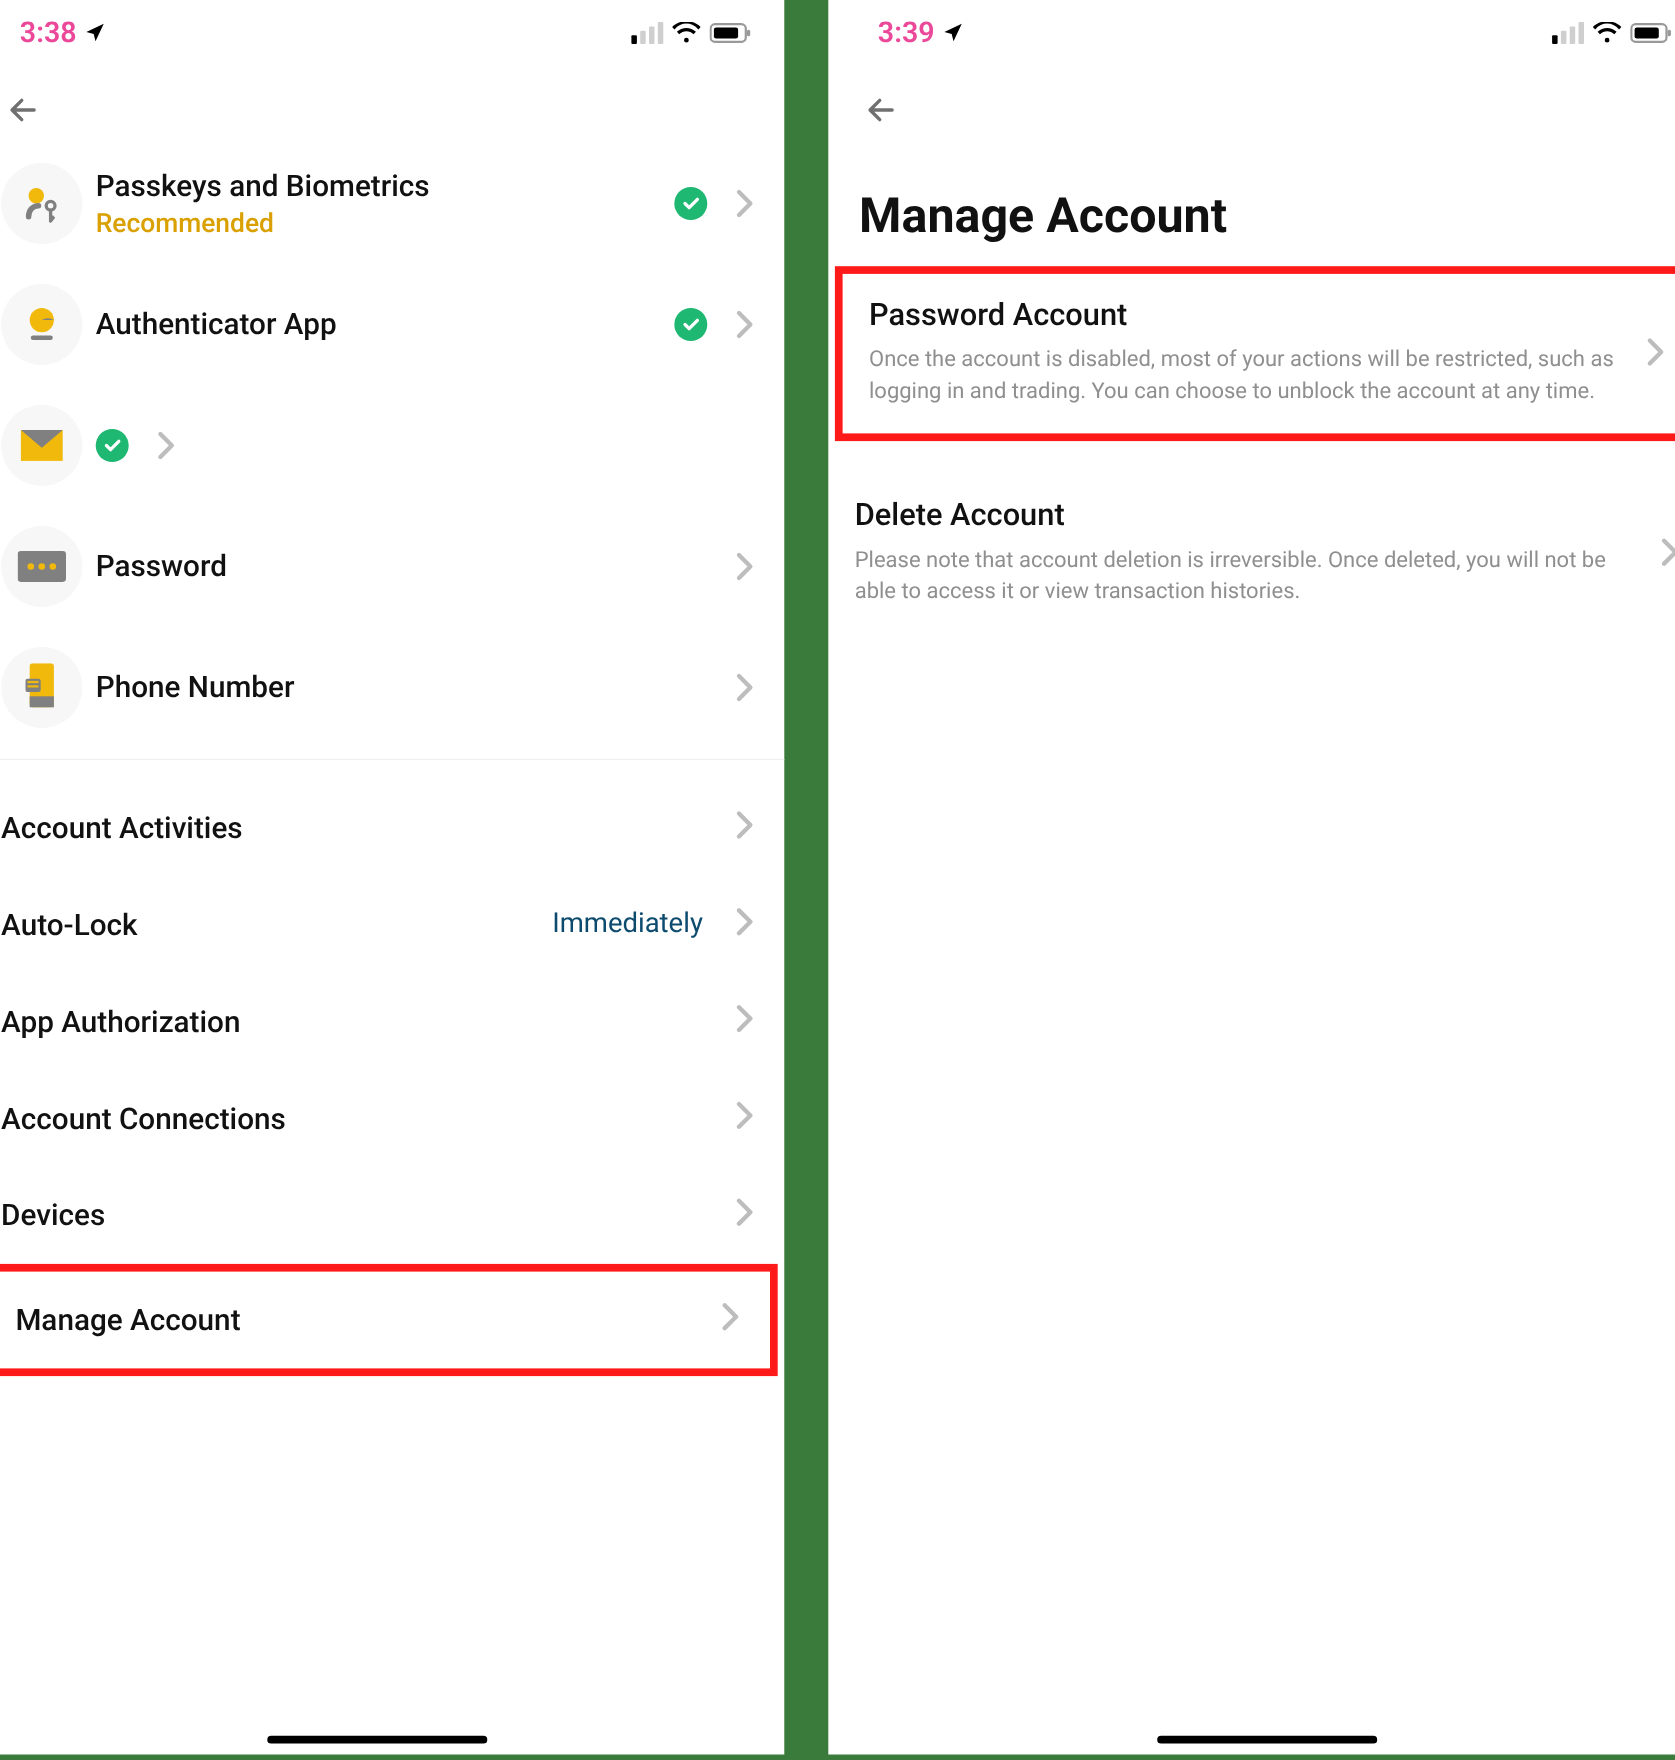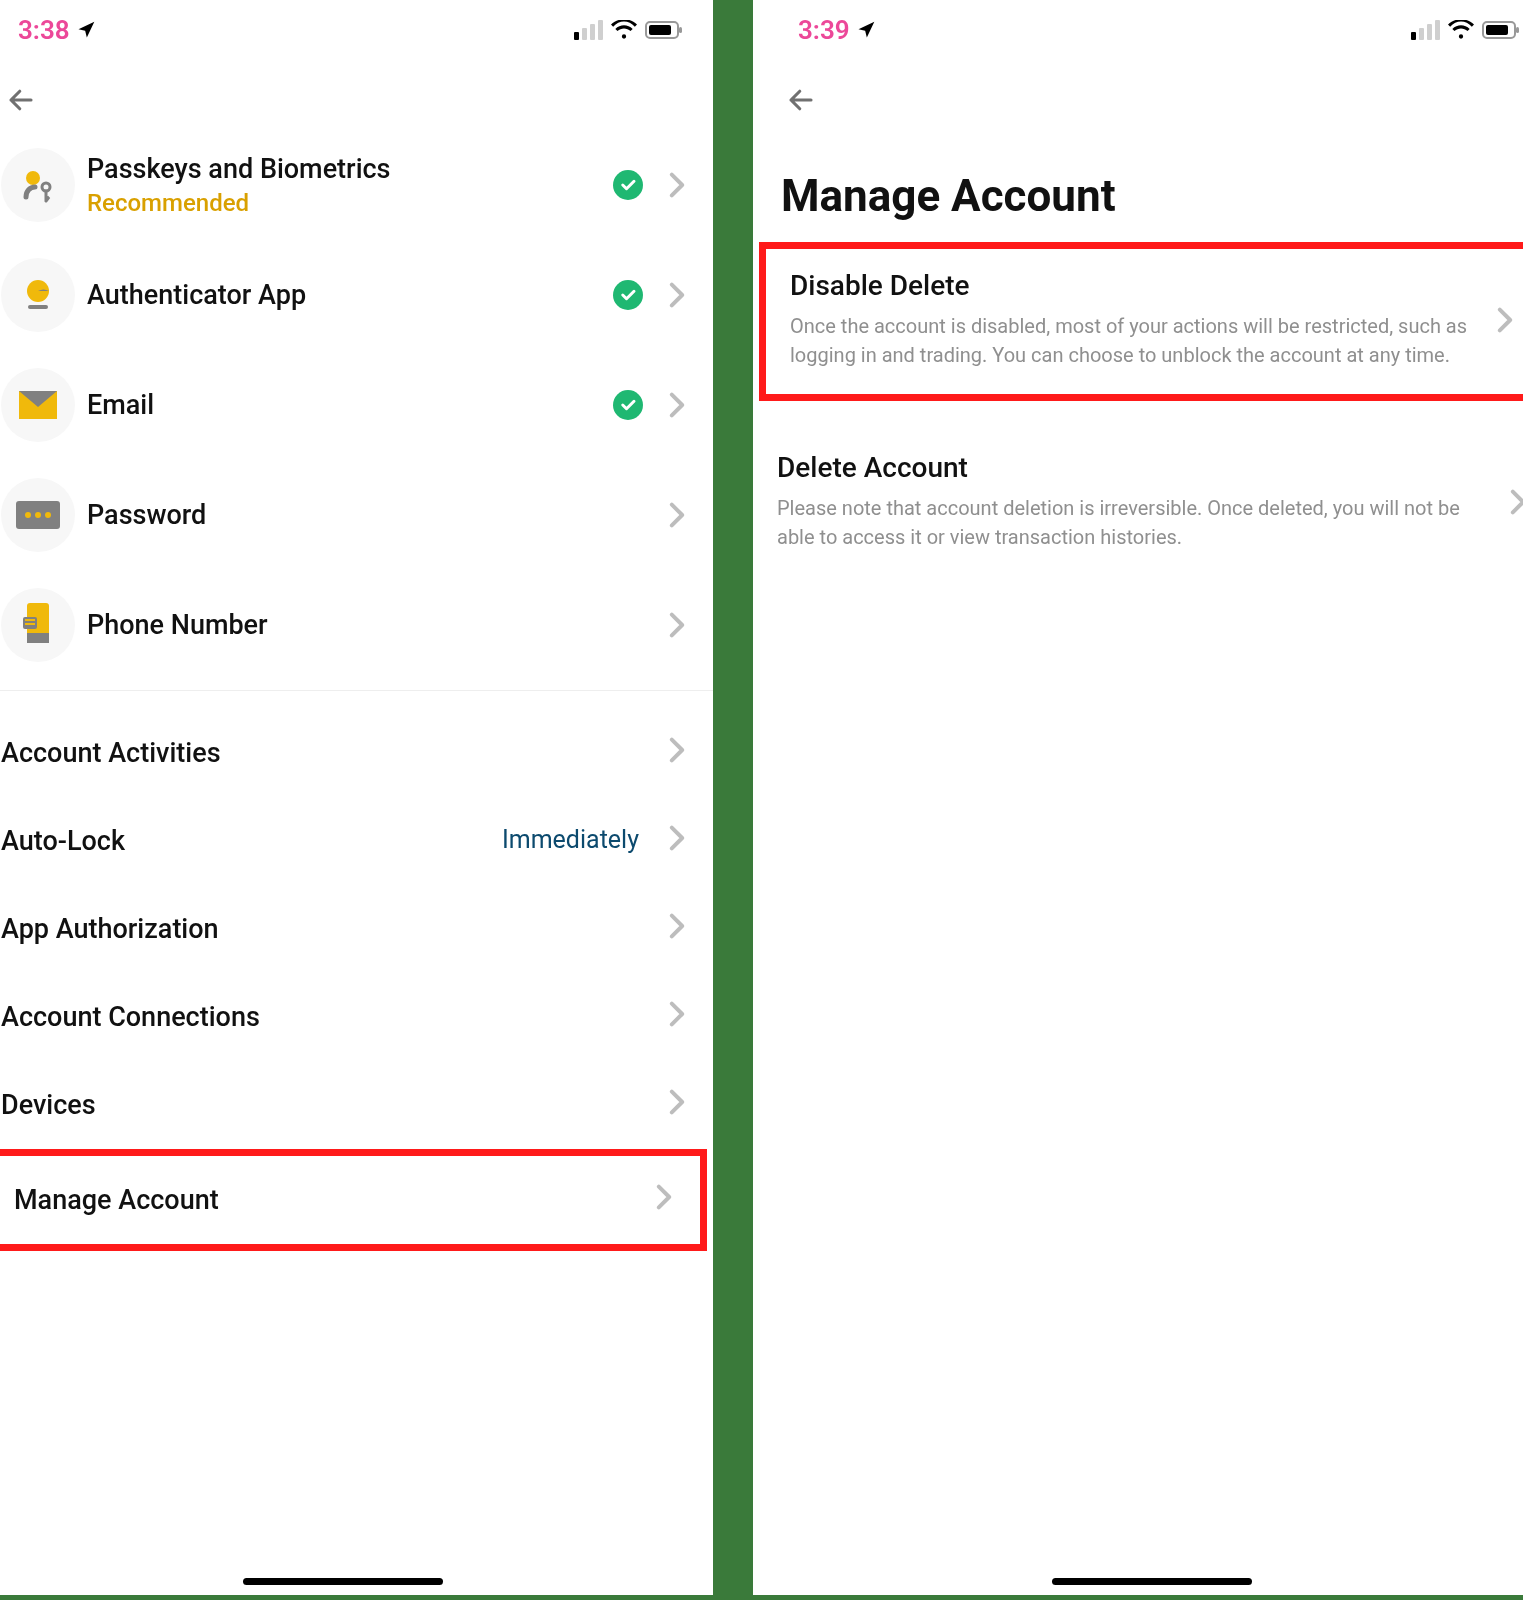--- a/index.html
+++ b/index.html
@@ -245,23 +245,20 @@
             </svg>
           </div>
         </div>
         <div class="sec-row">
           <div class="icon-circle">
             <svg width="42" height="32" viewBox="0 0 42 32">
               <rect x="2" y="2" width="38" height="28" fill="#f0b90b"></rect>
               <path d="M2 2 L21 18 L40 2 Z" fill="#808080"></path>
             </svg>
           </div>
-          <div class="sec-label">
-            <span>Email</span>
-          </div>
           <div class="check-badge">
             <svg width="18" height="18" viewBox="0 0 24 24">
               <path d="M5 12l5 5L20 7" stroke="#fff" stroke-width="4" fill="none" stroke-linecap="round" stroke-linejoin="round"></path>
             </svg>
           </div>
           <div class="chev">
             <svg width="16" height="26" viewBox="0 0 12 20">
               <path d="M2 2l8 8-8 8" stroke="#bdbdbd" stroke-width="3" fill="none" stroke-linecap="round" stroke-linejoin="round"></path>
             </svg>
           </div>
@@ -401,21 +398,21 @@
           </svg>
       </div>
     </div>
 
     <div class="page-title">Manage Account</div>
 
     <div id="options-list">
         <div class="highlight-box">
           <div class="card-row">
             <div class="card-text">
-              <div class="card-title">Disable Delete</div>
+              <div class="card-title">Password Account</div>
               <div class="card-desc">Once the account is disabled, most of your actions will be restricted, such as logging in and trading. You can choose to unblock the account at any time.</div>
             </div>
             <div class="chev">
               <svg width="16" height="26" viewBox="0 0 12 20">
                 <path d="M2 2l8 8-8 8" stroke="#bdbdbd" stroke-width="3" fill="none" stroke-linecap="round" stroke-linejoin="round"></path>
               </svg>
             </div>
           </div>
         </div>
         <div class="card-row">

